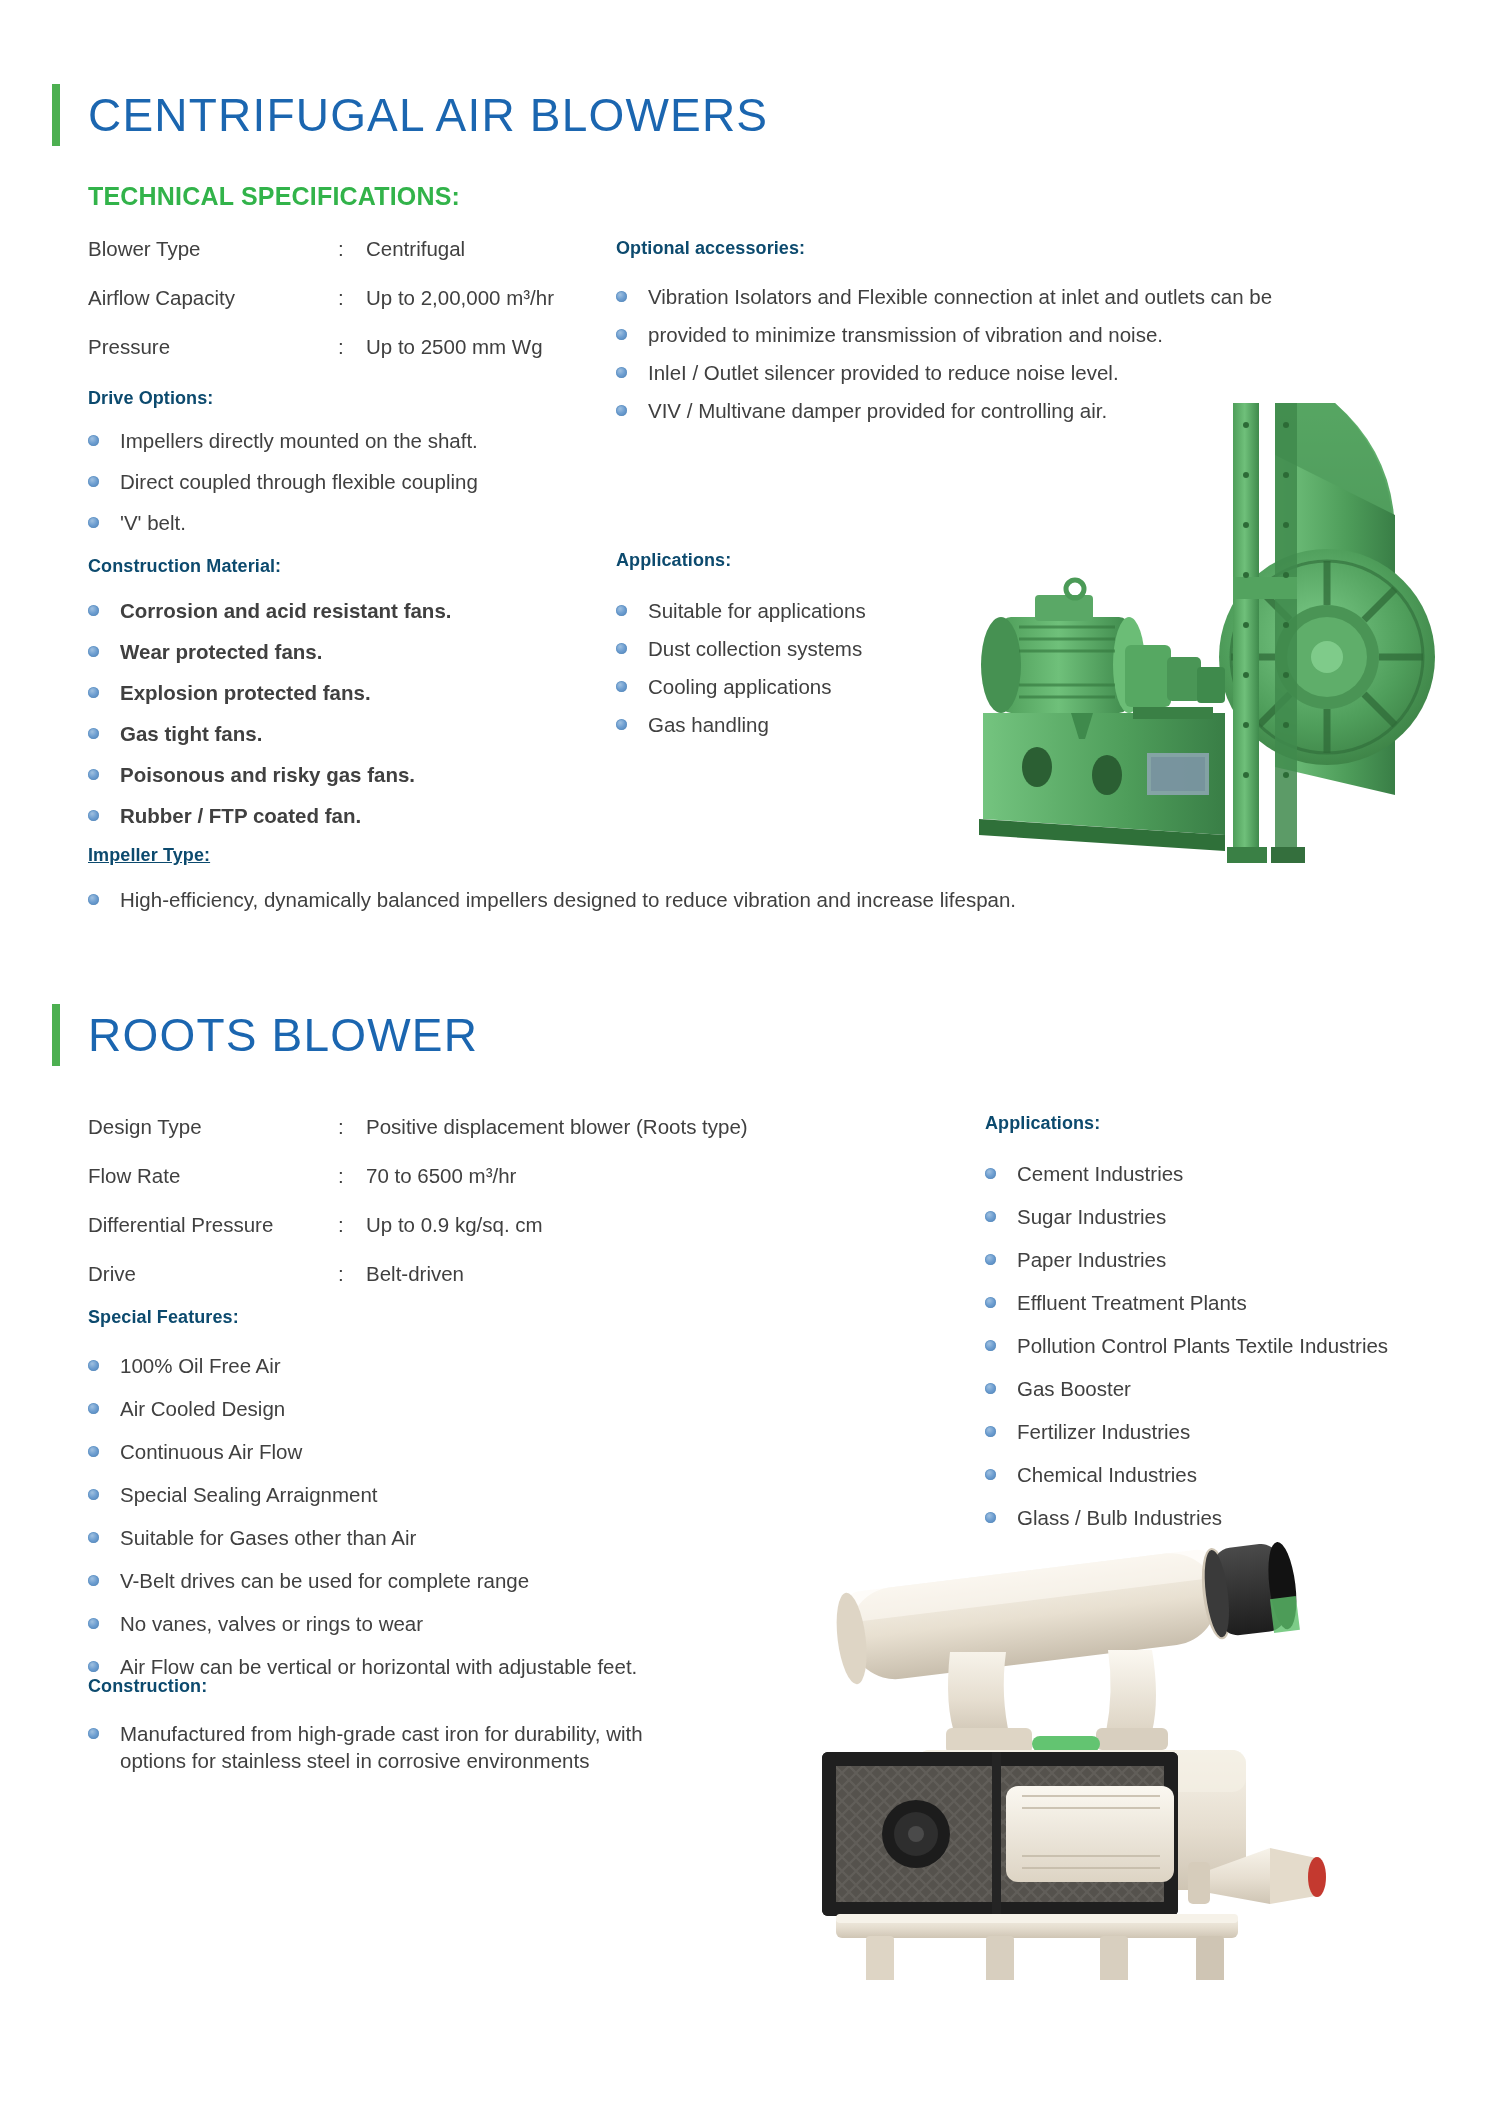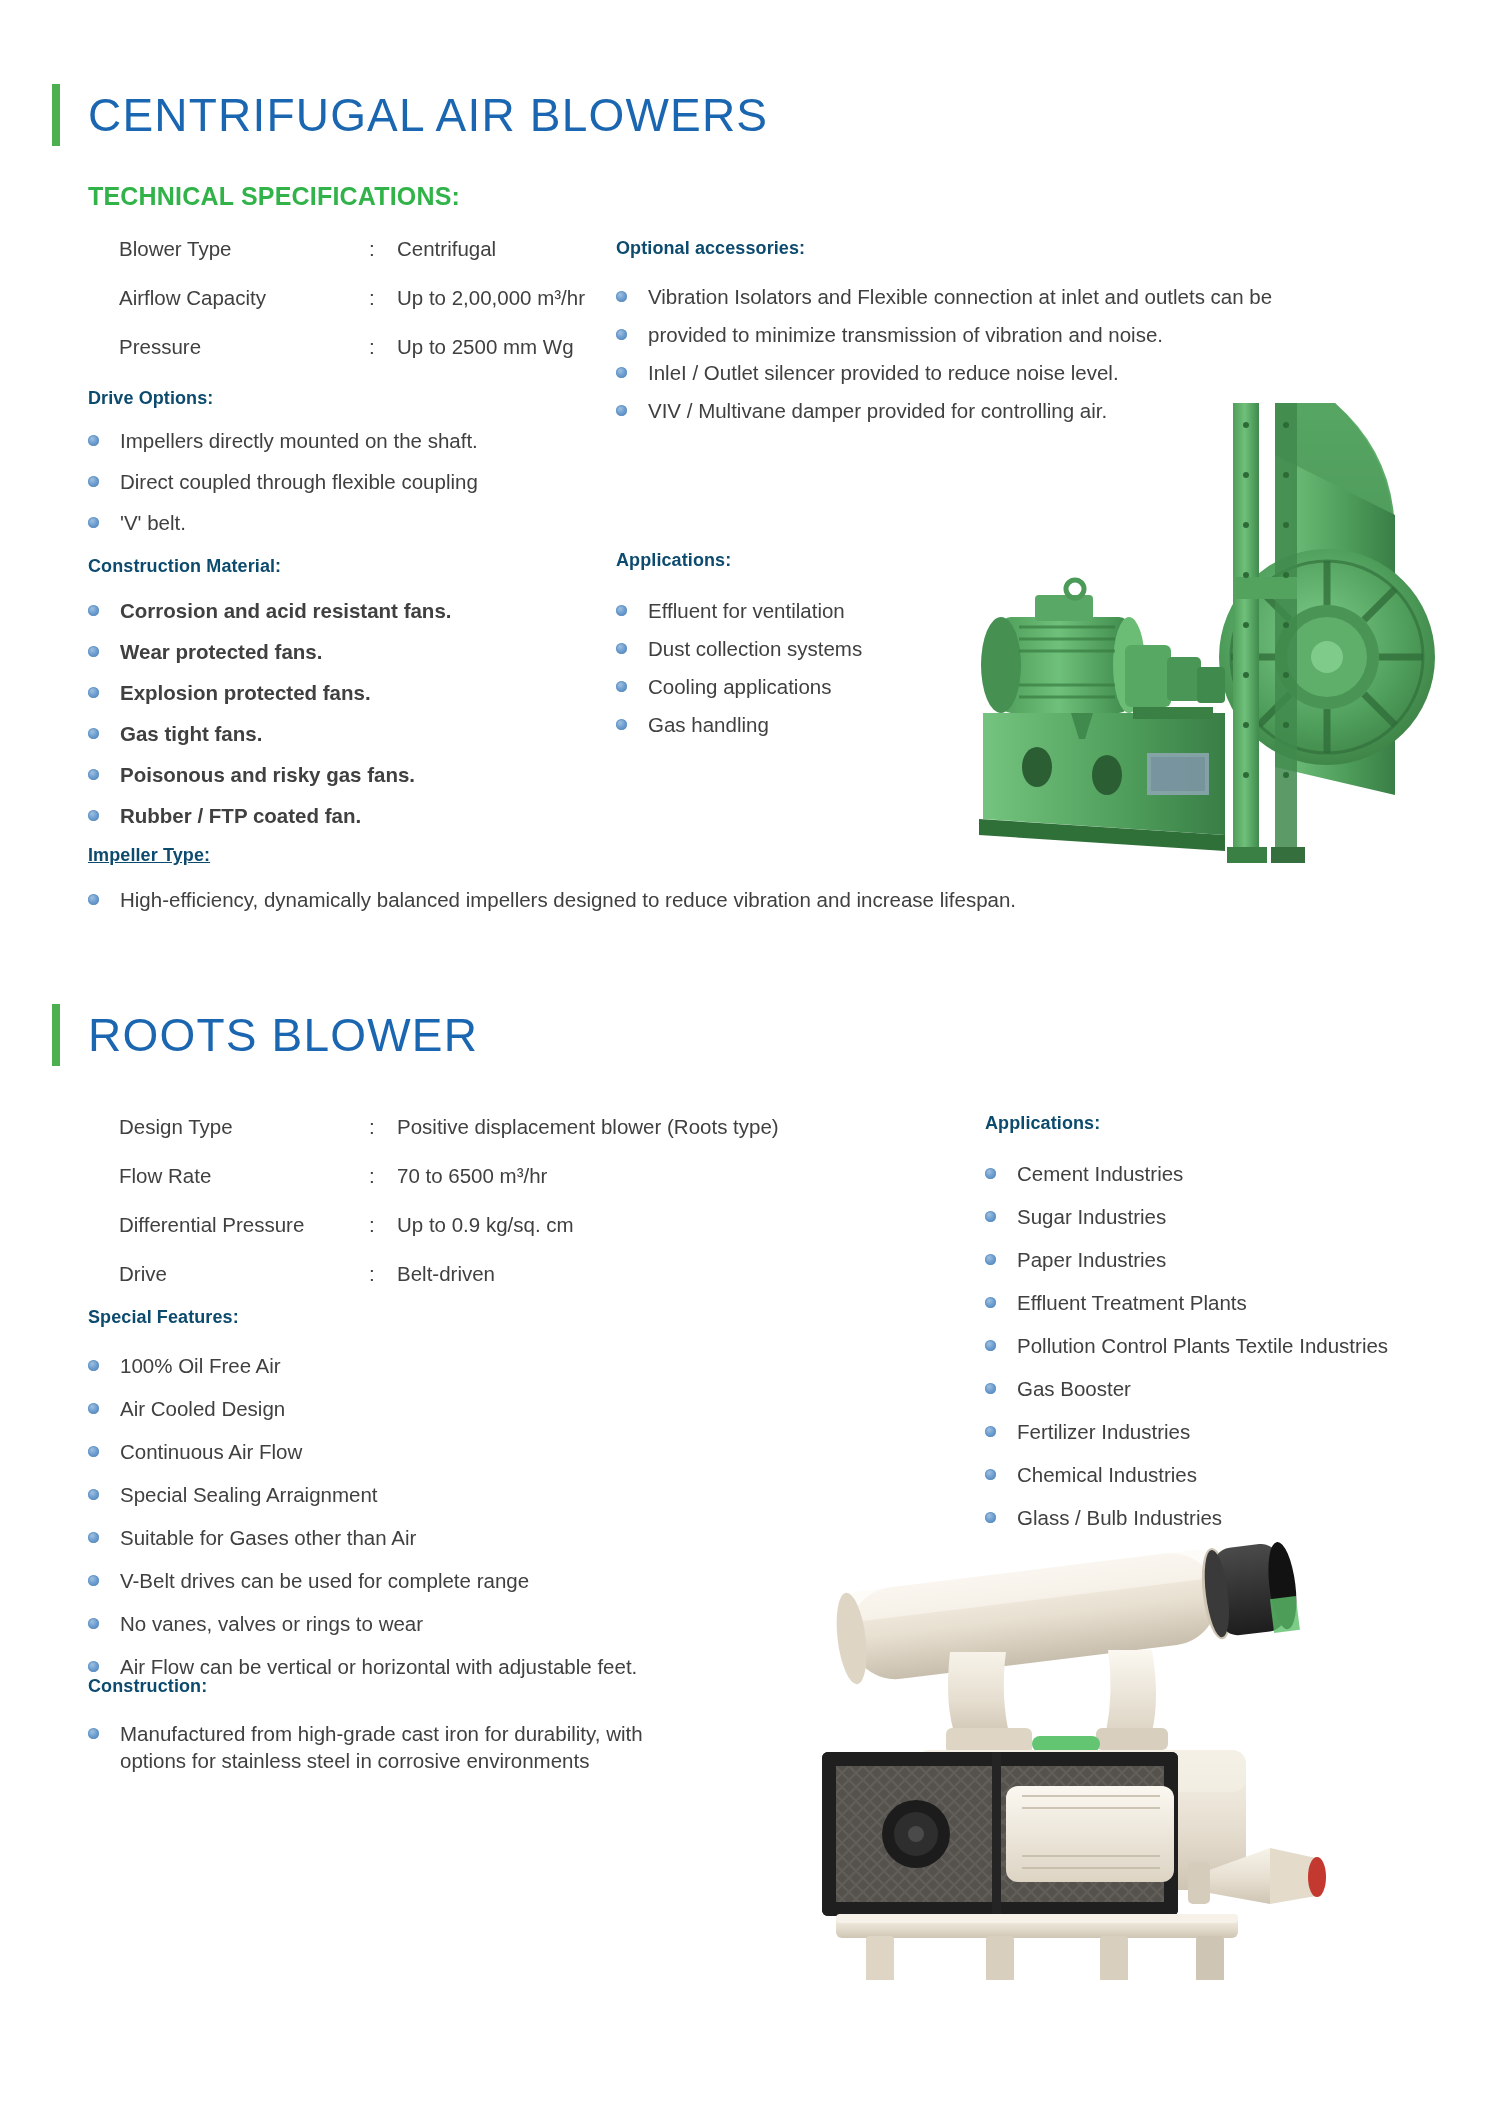--- a/index.html
+++ b/index.html
@@ -65,21 +65,20 @@
   .sub-head.abs { position: absolute; }
 
   
   .spec-table { position: absolute; }
   .spec-row {
     display: flex;
     align-items: baseline;
     margin-bottom: 25px;
     font-size: 20.5px;
     color: #404040;
-    margin-left: 31px;
   }
   .spec-key {
     width: 250px;
     flex: 0 0 250px;
     white-space: nowrap;
   }
   .spec-colon {
     width: 28px;
     flex: 0 0 28px;
   }
@@ -219,21 +218,21 @@
     <div class="bitem">
       <span class="bullet"></span>
       <span class="btext">VIV / Multivane damper provided for controlling air.</span>
     </div>
   </div>
 
   <div class="sub-head abs" style="left:616px; top:550px;">Applications:</div>
   <div class="blist tight" style="left:616px; top:597px; width:420px;">
     <div class="bitem">
       <span class="bullet"></span>
-      <span class="btext">Effluent for ventilation</span>
+      <span class="btext">Suitable for applications</span>
     </div>
     <div class="bitem">
       <span class="bullet"></span>
       <span class="btext">Dust collection systems</span>
     </div>
     <div class="bitem">
       <span class="bullet"></span>
       <span class="btext">Cooling applications</span>
     </div>
     <div class="bitem">

